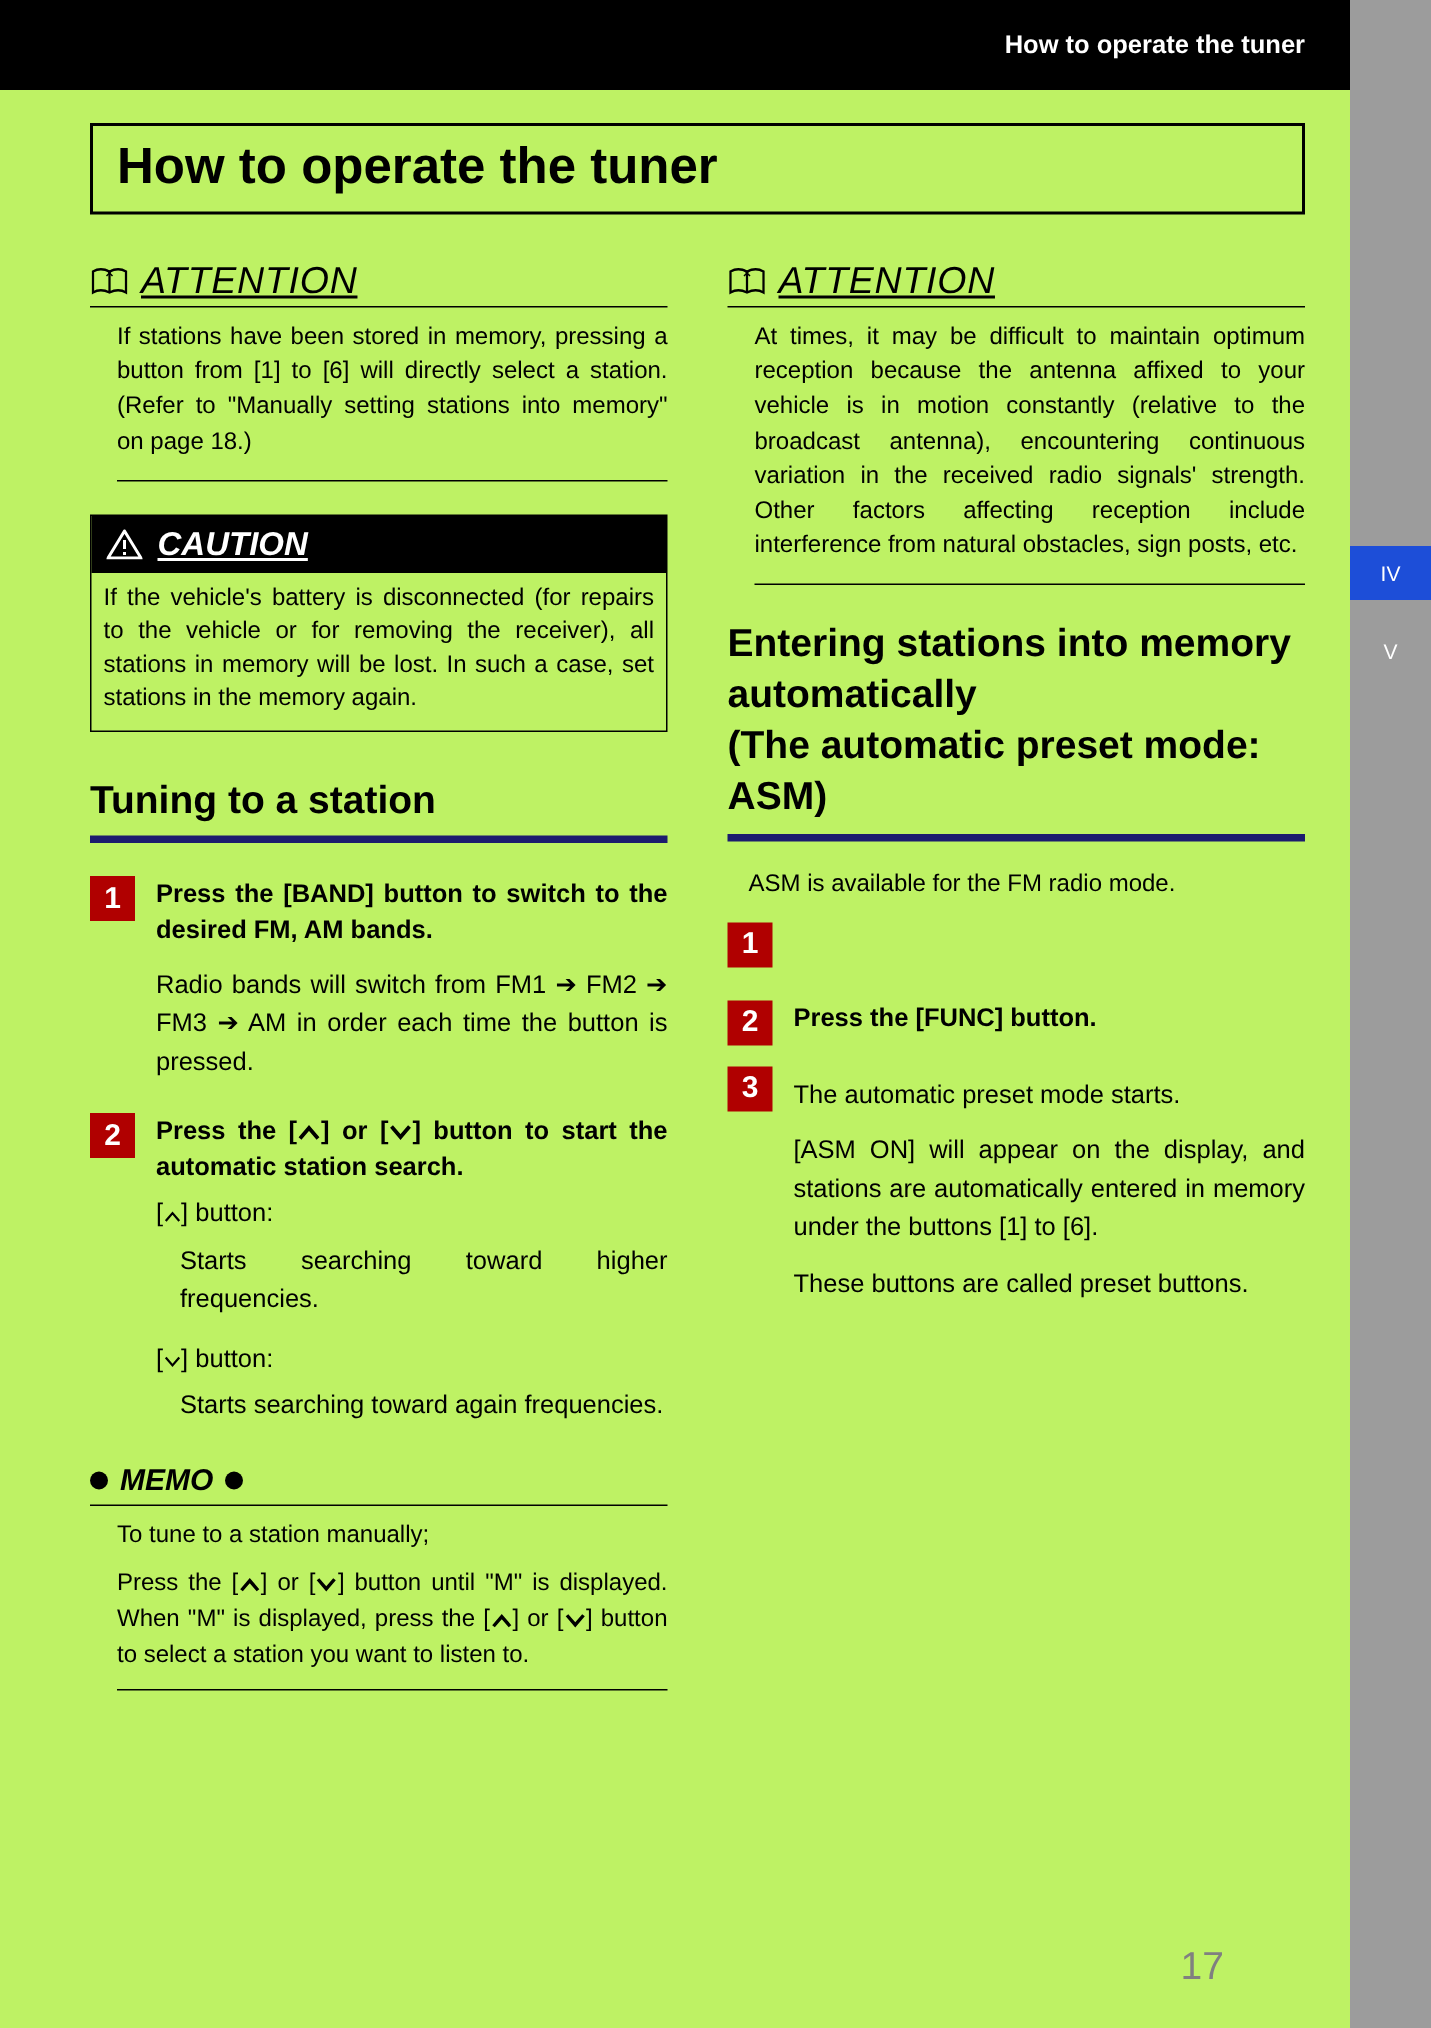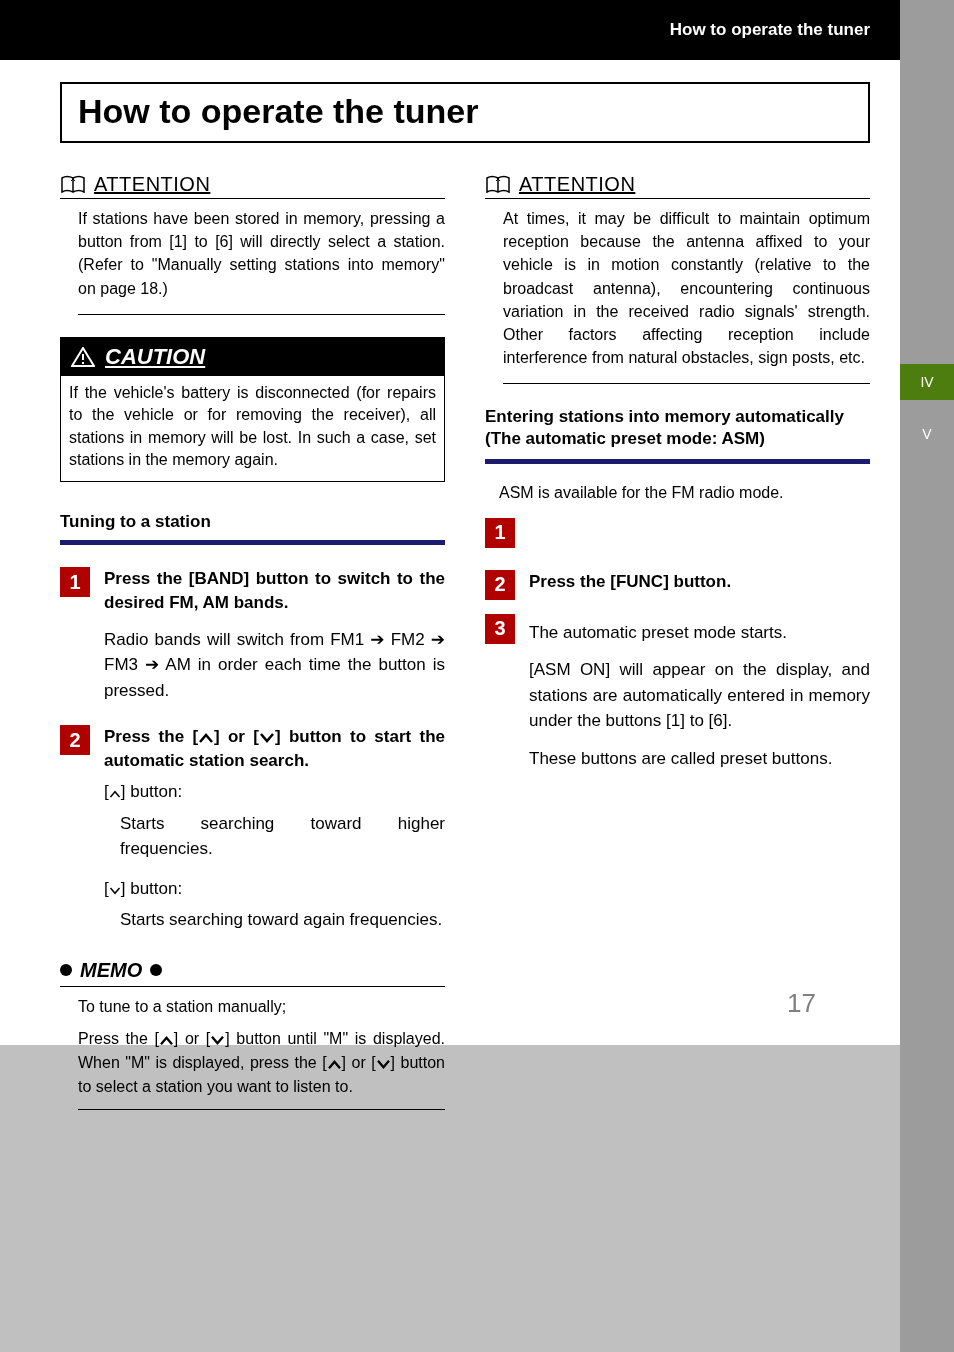--- a/index.html
+++ b/index.html
@@ -7,22 +7,22 @@
     font-family: Arial, Helvetica, sans-serif;
     width: 954px;
     height: 1352px;
     background: #c0c0c0;
     position: relative;
     color: #000;
   }
   .page {
     position: absolute;
     top: 0; left: 0;
-    width: 900px; height: 1045px;
-    background: #ffffff;
+    width: 900px; height: 1352px;
+    background: #bef264;
   }
   .top-black {
     background: #000;
     height: 60px;
     width: 100%;
     display: flex;
     justify-content: flex-end;
     align-items: center;
     padding-right: 30px;
   }
@@ -37,54 +37,54 @@
     width: 54px; height: 1352px;
     background: #9c9c9c;
   }
   .side-tab {
     position: absolute;
     right: 0;
     width: 54px; height: 36px;
     display: flex; align-items: center; justify-content: center;
     color: #fff; font-size: 14px;
   }
-  .side-tab.dark { background: #4d7c0f; }
+  .side-tab.dark { background: #1d4ed8; }
   .main-title-wrap {
     margin: 22px 30px 0 60px;
     border: 2px solid #000;
     padding: 8px 16px 10px;
   }
   .main-title { font-size: 34px; font-weight: bold; }
   .content {
     display: flex;
     padding: 30px 30px 0 60px;
     gap: 40px;
   }
   .col { width: 50%; }
   .attention-row {
     display: flex; align-items: center; gap: 8px;
     border-bottom: 1.5px solid #000;
     padding-bottom: 2px; margin-bottom: 8px;
   }
-  .att-label { font-size: 20px; text-decoration: underline; letter-spacing: 0.5px; }
+  .att-label { font-size: 25px; text-decoration: underline; letter-spacing: 0.5px; font-style: italic; }
   .att-text { font-size: 16px; line-height: 1.45; text-align: justify; margin: 0 0 14px 18px; }
   .attention-hr { border-top: 1.5px solid #000; margin: 6px 0 22px 18px; }
   .caution-box {
     border: 1.5px solid #000;
     margin-top: 4px;
   }
   .caution-head {
     background: #000; color: #fff;
     display: flex; align-items: center; gap: 10px;
     padding: 6px 10px;
     font-style: italic; font-weight: bold; font-size: 22px; text-decoration: underline;
   }
   .caution-body { padding: 6px 8px 10px 8px; font-size: 16px; line-height: 1.4; text-align: justify; }
   .sub-h {
-    font-size: 17px; font-weight: bold;
+    font-size: 26px; font-weight: bold;
     margin: 30px 0 2px 0;
     border-bottom: 5px solid #1c1c6e;
     padding-bottom: 8px;
   }
   .sub-h.right { margin-top: 6px; line-height: 1.3; }
   .asm-intro { font-size: 16px; margin: 20px 14px 16px; }
   .step { display: flex; gap: 14px; margin-top: 22px; }
   .step-num {
     background: #b00000; color: #fff;
     width: 30px; height: 30px; min-width:30px;

